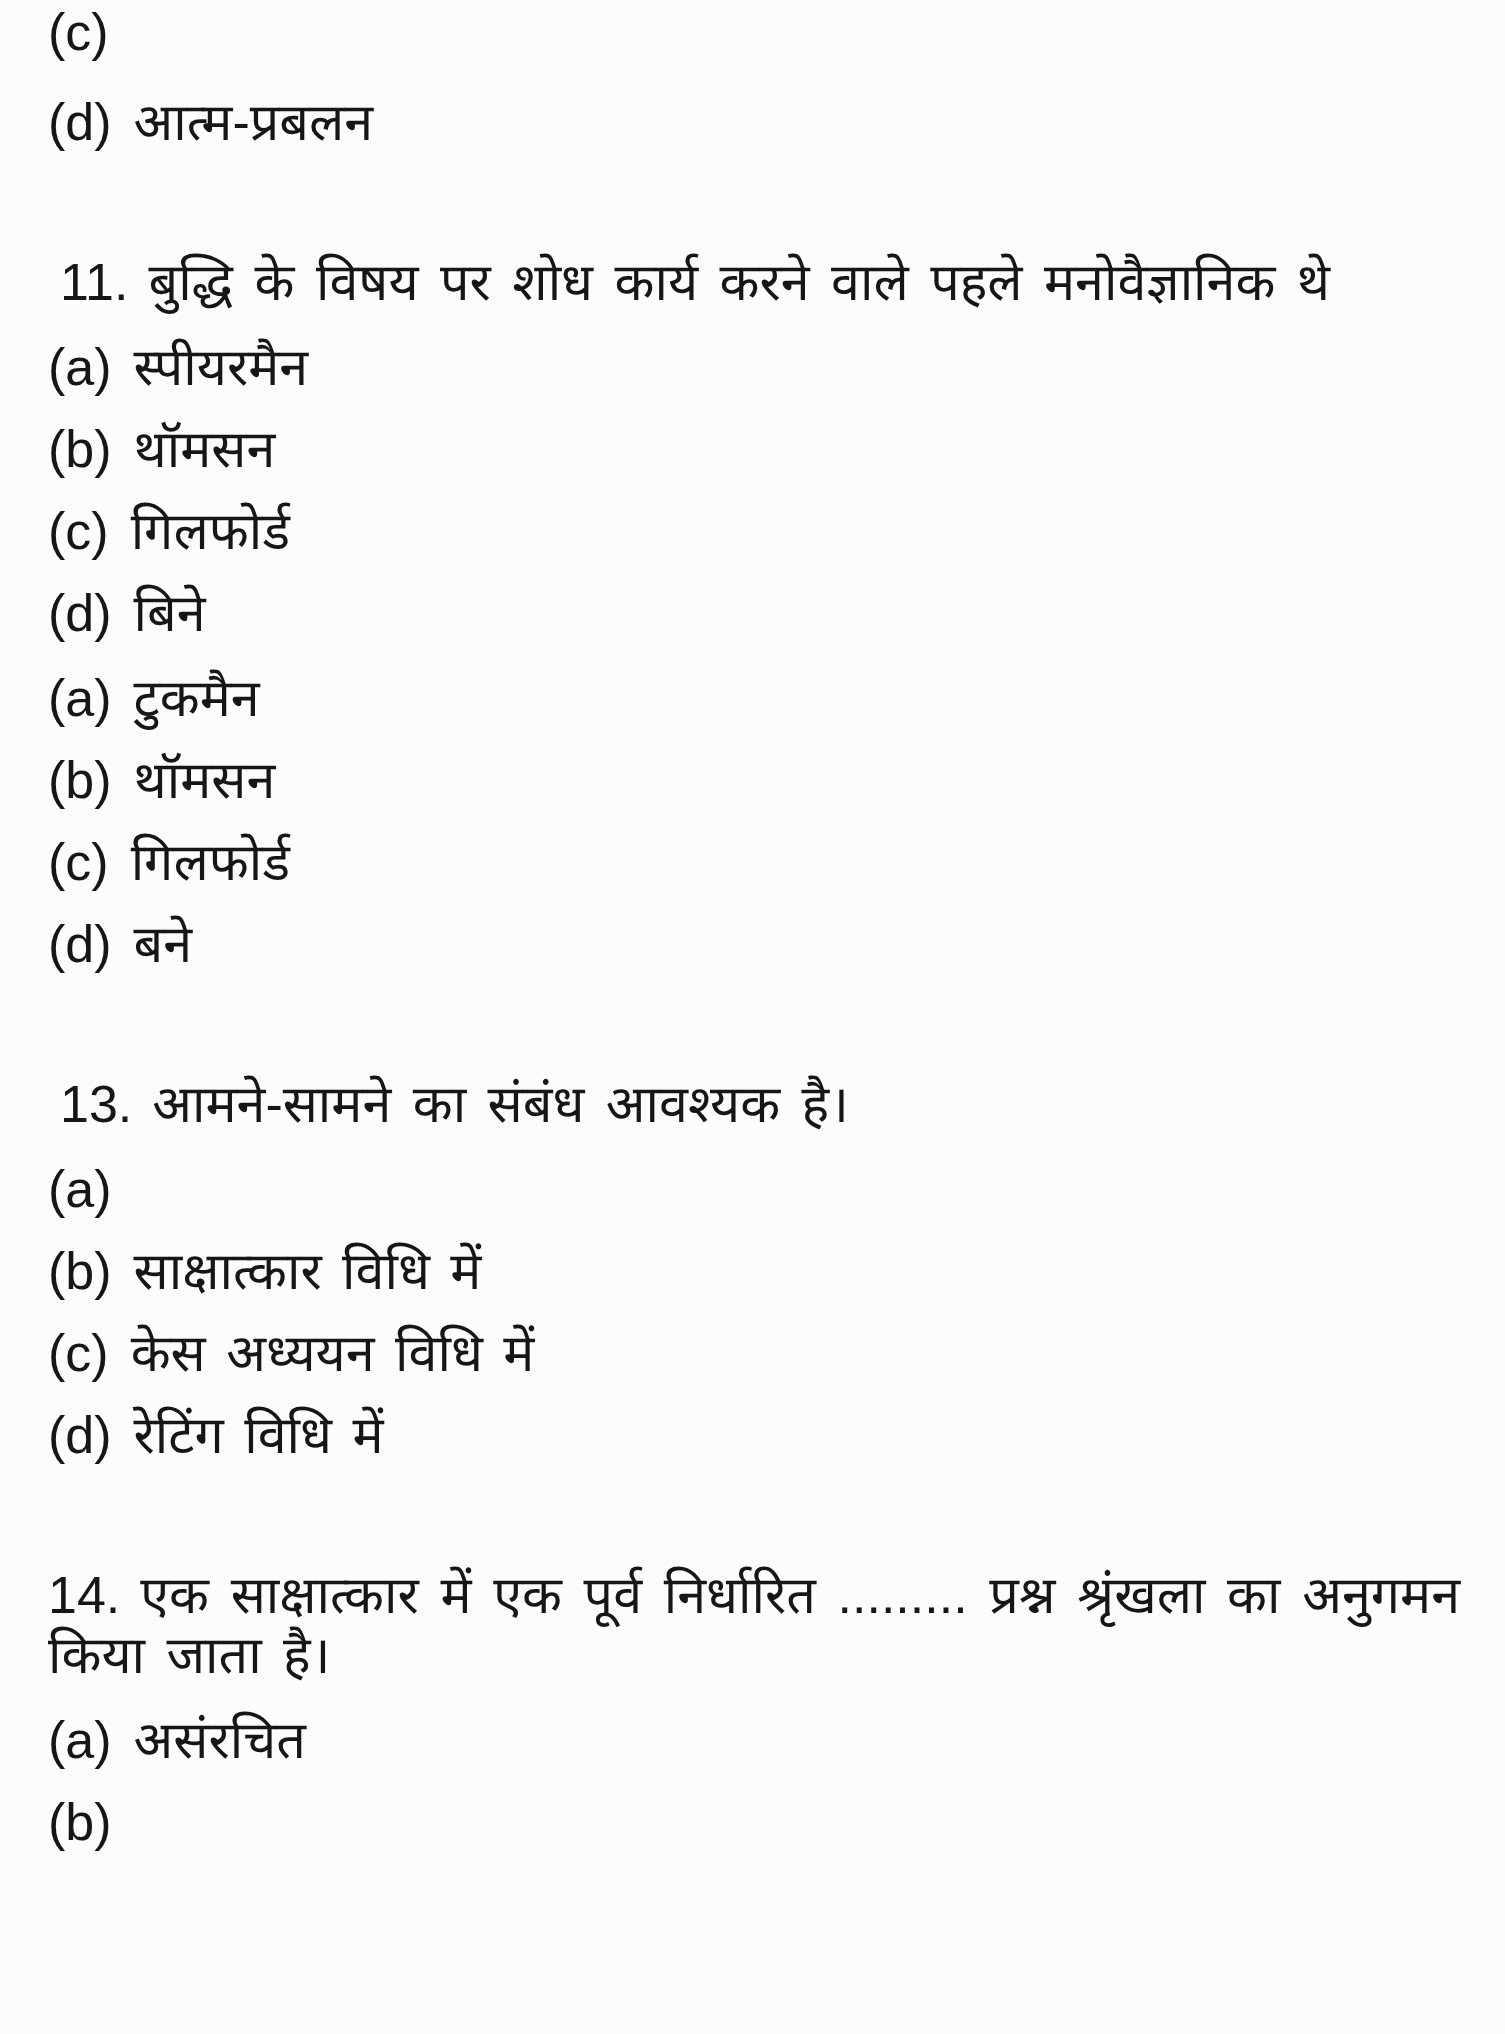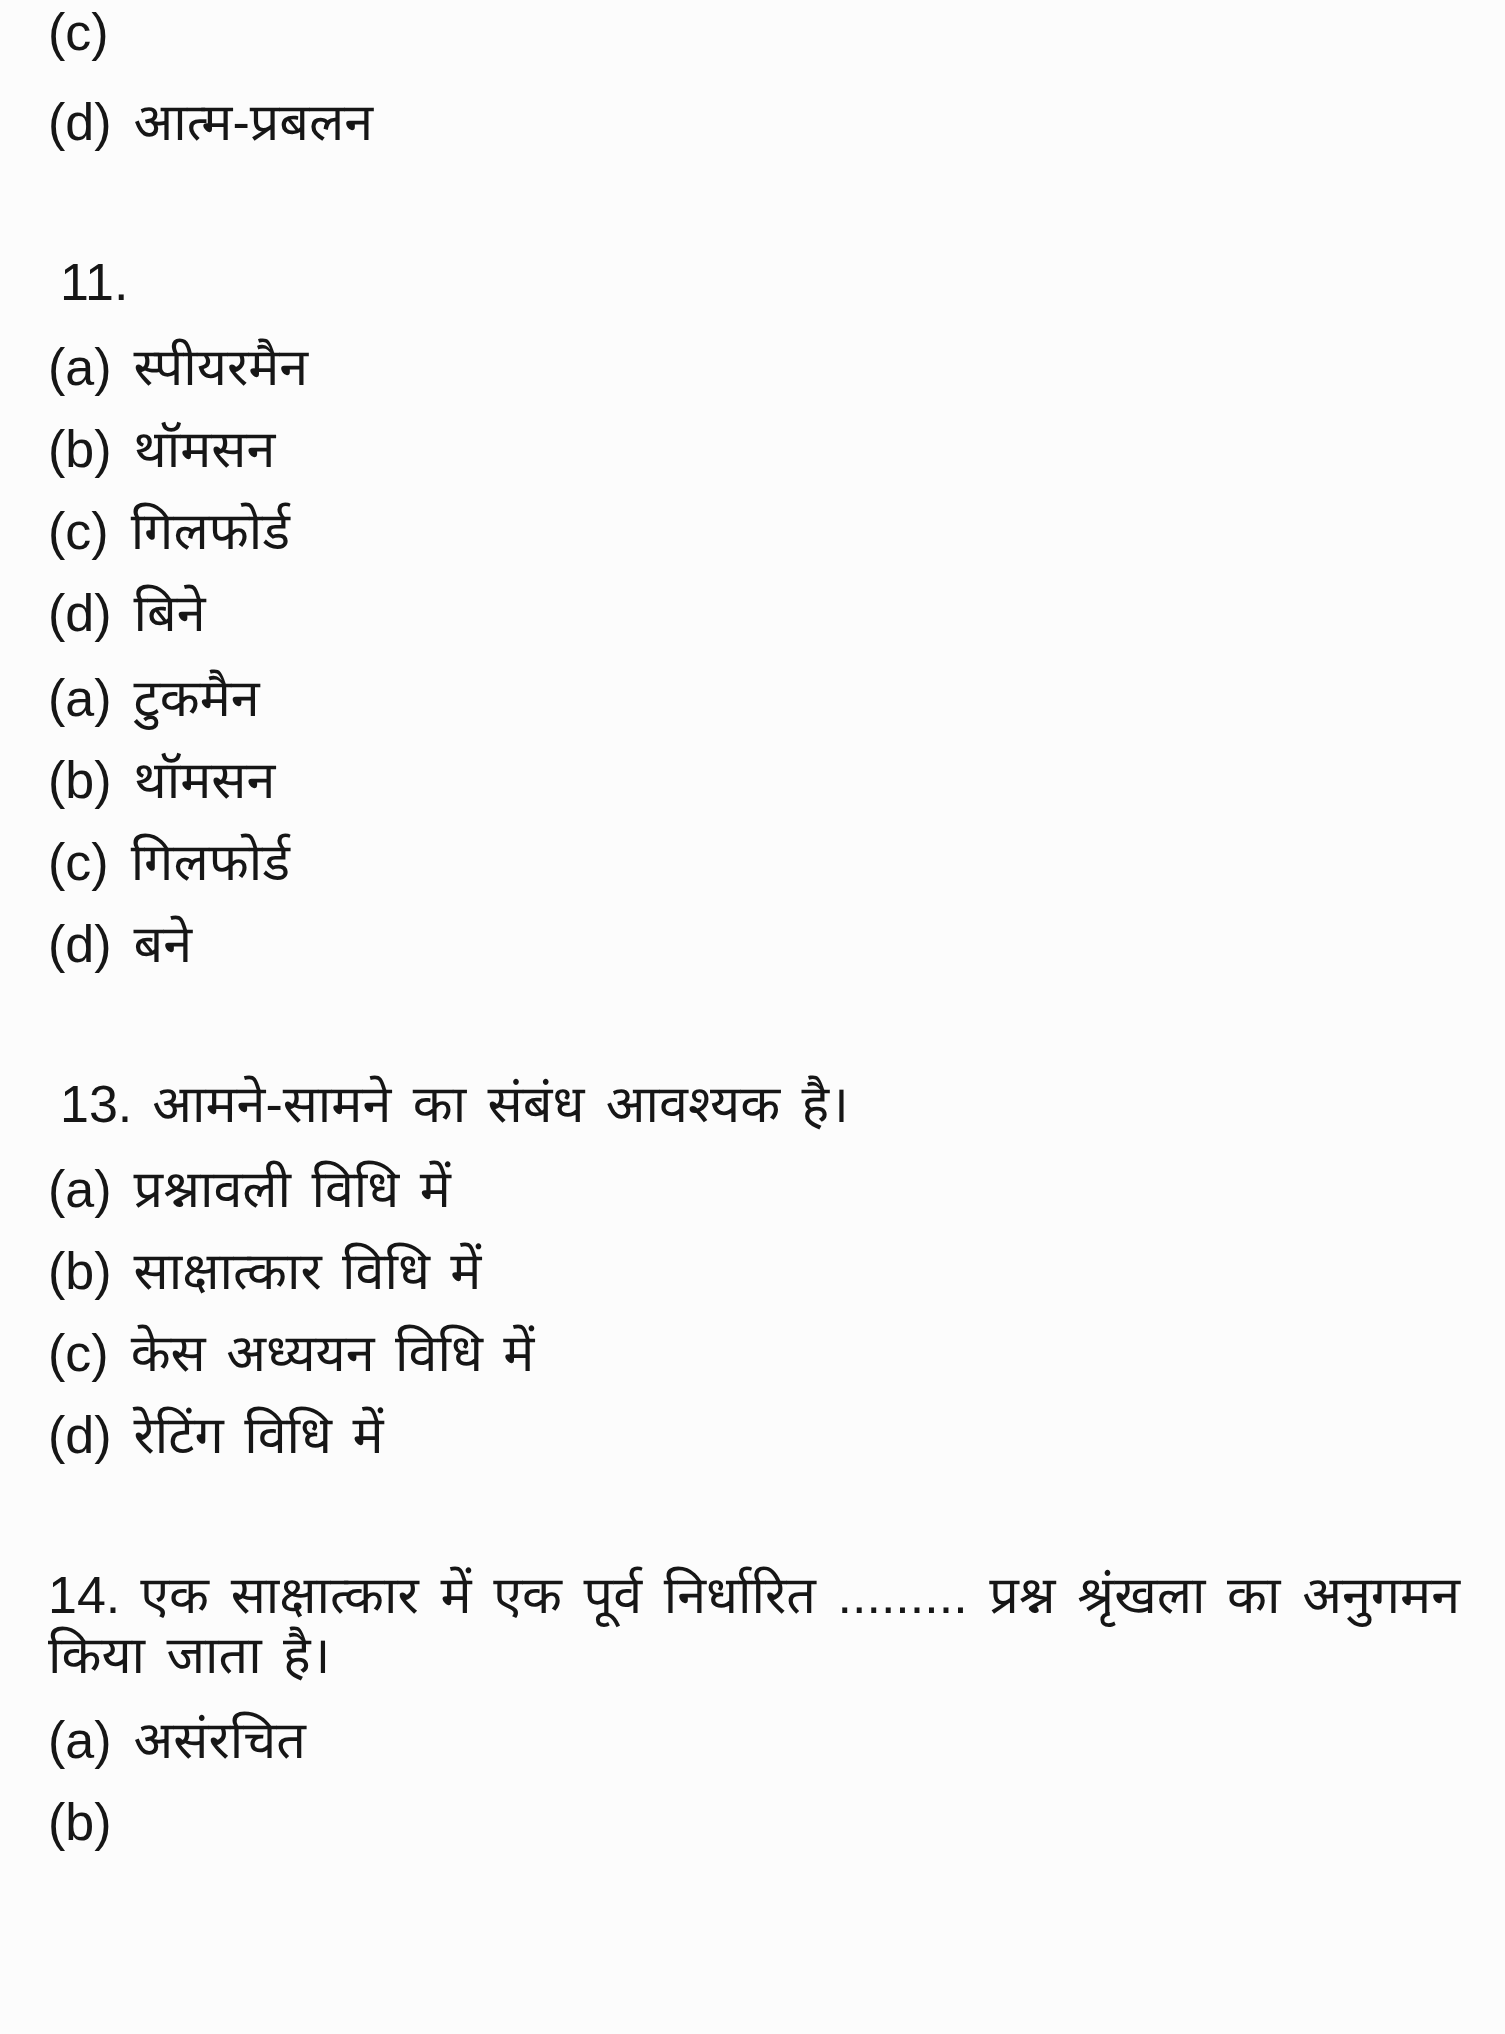--- a/index.html
+++ b/index.html
@@ -80,20 +80,21 @@
   <div class="row">
     <span class="marker">(c)</span>
   </div>
   <div class="row leading-gap">
     <span class="marker">(d)</span>
     <span class="otext">आत्म-प्रबलन</span>
   </div>
 
   <div class="qrow q-gap">
     <span class="qnum">11.</span>
+    <span class="qtext">बुद्धि के विषय पर शोध कार्य करने वाले पहले मनोवैज्ञानिक थे</span>
   </div>
   <div class="row after-q">
     <span class="marker">(a)</span>
     <span class="otext">स्पीयरमैन</span>
   </div>
   <div class="row opt-gap">
     <span class="marker">(b)</span>
     <span class="otext">थॉमसन</span>
   </div>
   <div class="row opt-gap">
@@ -121,21 +122,20 @@
     <span class="marker">(d)</span>
     <span class="otext">बने</span>
   </div>
 
   <div class="qrow q-gap">
     <span class="qnum">13.</span>
     <span class="qtext">आमने-सामने का संबंध आवश्यक है।</span>
   </div>
   <div class="row after-q">
     <span class="marker">(a)</span>
-    <span class="otext">प्रश्नावली विधि में</span>
   </div>
   <div class="row opt-gap">
     <span class="marker">(b)</span>
     <span class="otext">साक्षात्कार विधि में</span>
   </div>
   <div class="row opt-gap">
     <span class="marker">(c)</span>
     <span class="otext">केस अध्ययन विधि में</span>
   </div>
   <div class="row opt-gap">

